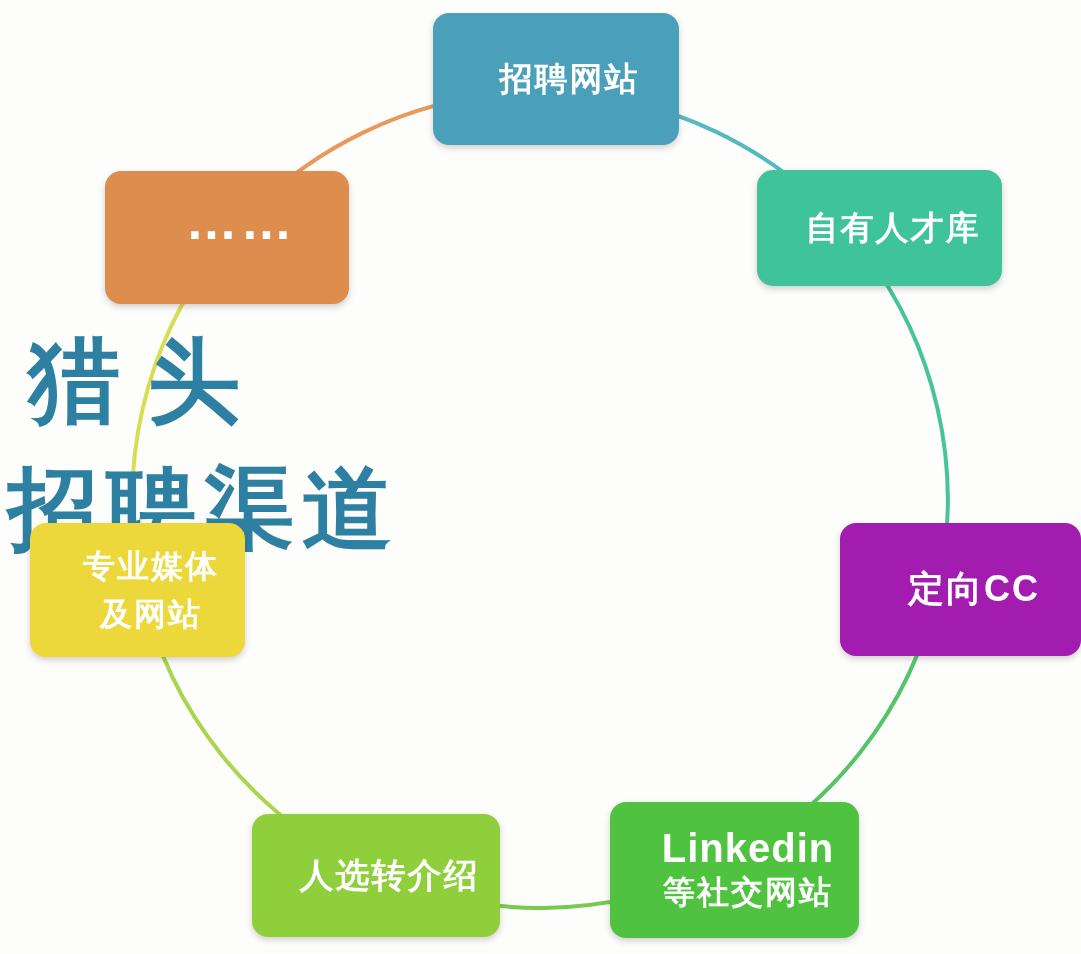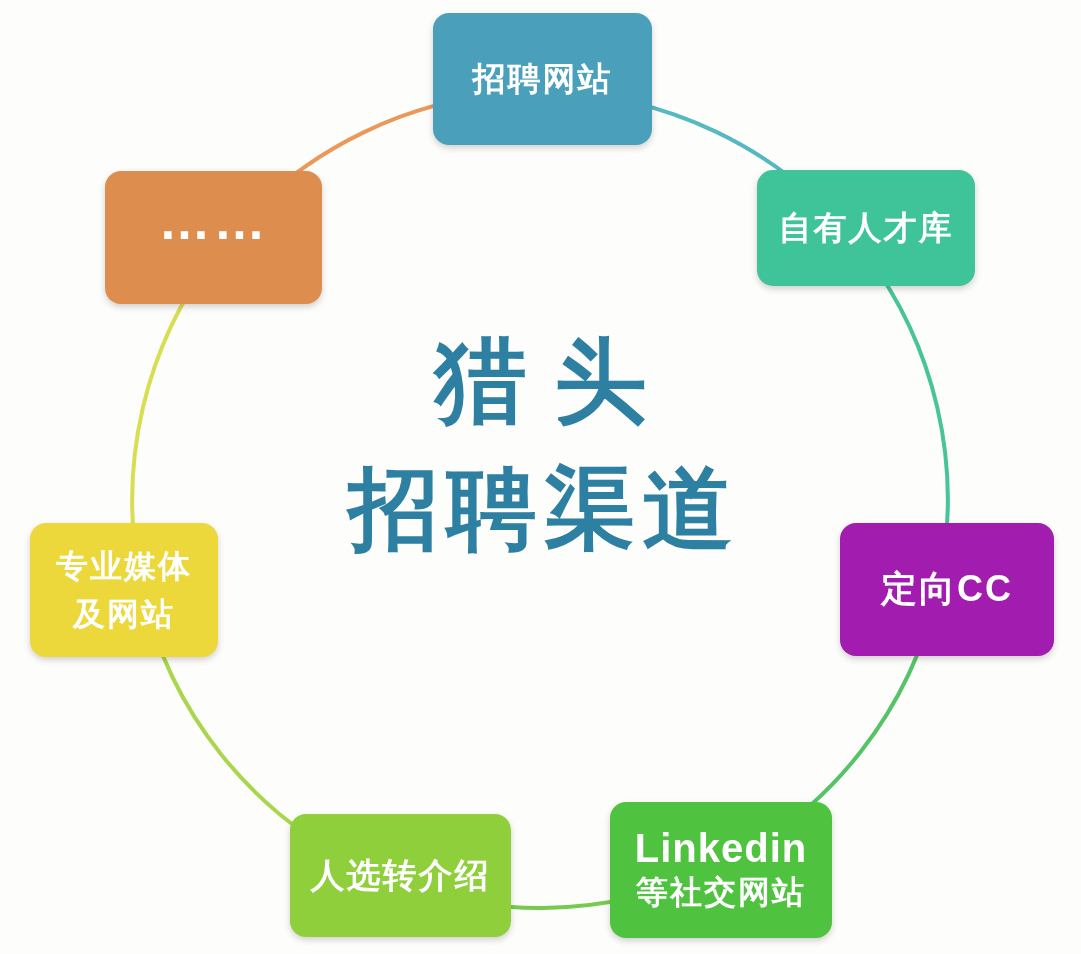--- a/index.html
+++ b/index.html
@@ -30,20 +30,21 @@
     border-radius: 16px;
     color: #ffffff;
     display: flex;
     flex-direction: column;
     align-items: center;
     justify-content: center;
     text-align: center;
     font-weight: 600;
     box-shadow: 0 3px 6px rgba(60,50,30,0.22);
     letter-spacing: 2px;
+    padding-left: 27px;
   }
   .node-jobsites   { left: 433px; top: 13px;  width: 219px; height: 132px; font-size: 33px; }
   .node-talentpool { left: 757px; top: 170px; width: 218px; height: 116px; font-size: 33px; }
   .node-cc         { left: 840px; top: 523px; width: 214px; height: 133px; font-size: 36px; }
   .node-linkedin   { left: 610px; top: 802px; width: 222px; height: 136px; }
   .node-linkedin .l1 { font-size: 40px; font-weight: 700; letter-spacing: 1px; }
   .node-linkedin .l2 { font-size: 32px; letter-spacing: 2px; }
   .node-referral   { left: 252px; top: 814px; width: 221px; height: 123px; font-size: 34px; }
   .node-media      { left: 30px;  top: 523px; width: 188px; height: 134px; font-size: 32px; line-height: 1.5; }
   .node-more       { left: 105px; top: 171px; width: 217px; height: 133px; }
@@ -51,21 +52,20 @@
     font-size: 52px;
     font-weight: 700;
     letter-spacing: 3px;
     transform: translateY(-28%);
   }
   .center-title {
     position: absolute;
     z-index: 1;
     left: 0; right: 0;
     top: 336px;
-    text-align: center;
     font-family: "Liberation Serif", "DejaVu Serif", serif;
     font-weight: 700;
   }
   .center-title .t1 {
     font-size: 92px;
     letter-spacing: 28px;
     text-indent: 28px;
     line-height: 1.0;
   }
   .center-title .t2 {
@@ -106,21 +106,21 @@
 
   <div class="node node-cc" style="background: #a21caf;">
     <span>定向CC</span>
   </div>
 
   <div class="node node-linkedin" style="background: rgb(79, 195, 63);">
     <span class="l1">Linkedin</span>
     <span class="l2">等社交网站</span>
   </div>
 
-  <div class="node node-referral" style="background: rgb(142, 207, 59); margin-left: 38px;">
+  <div class="node node-referral" style="background: rgb(142, 207, 59);">
     <span>人选转介绍</span>
   </div>
 
   <div class="node node-media" style="background: rgb(236, 216, 59);">
     <span>专业媒体</span>
     <span>及网站</span>
   </div>
 
   <div class="node node-more" style="background: rgb(221, 141, 77);">
     <span class="dots">……</span>

